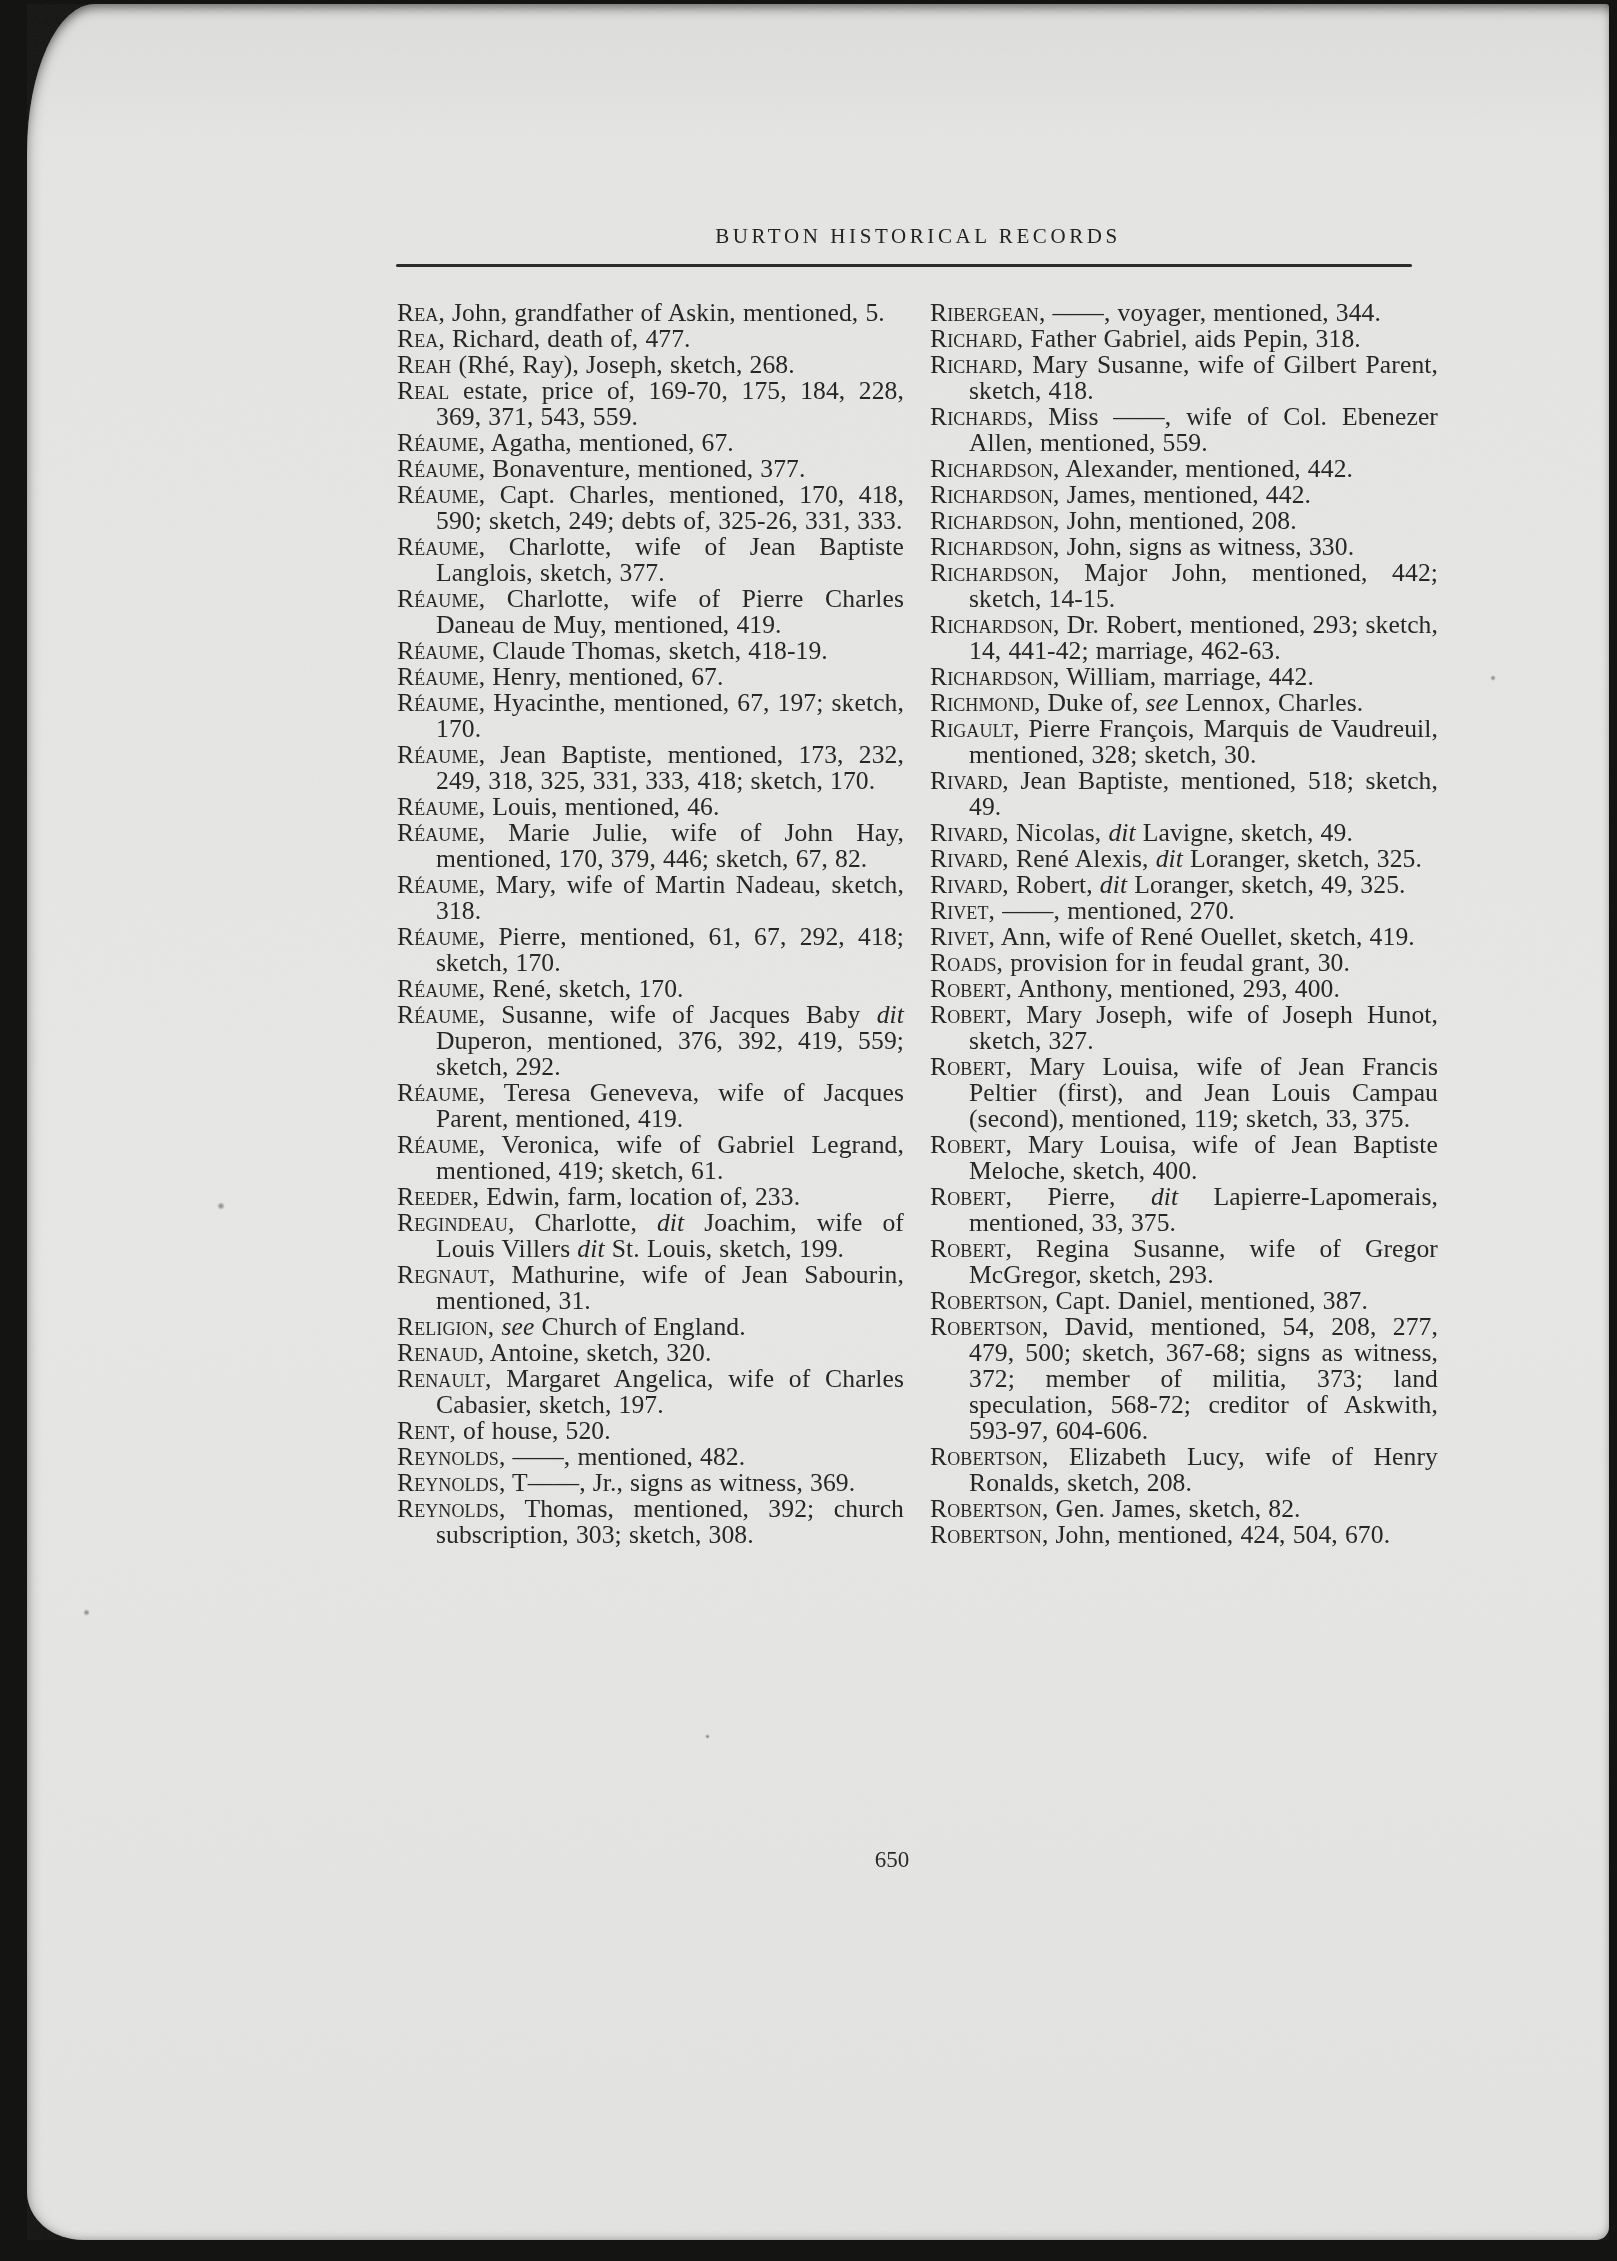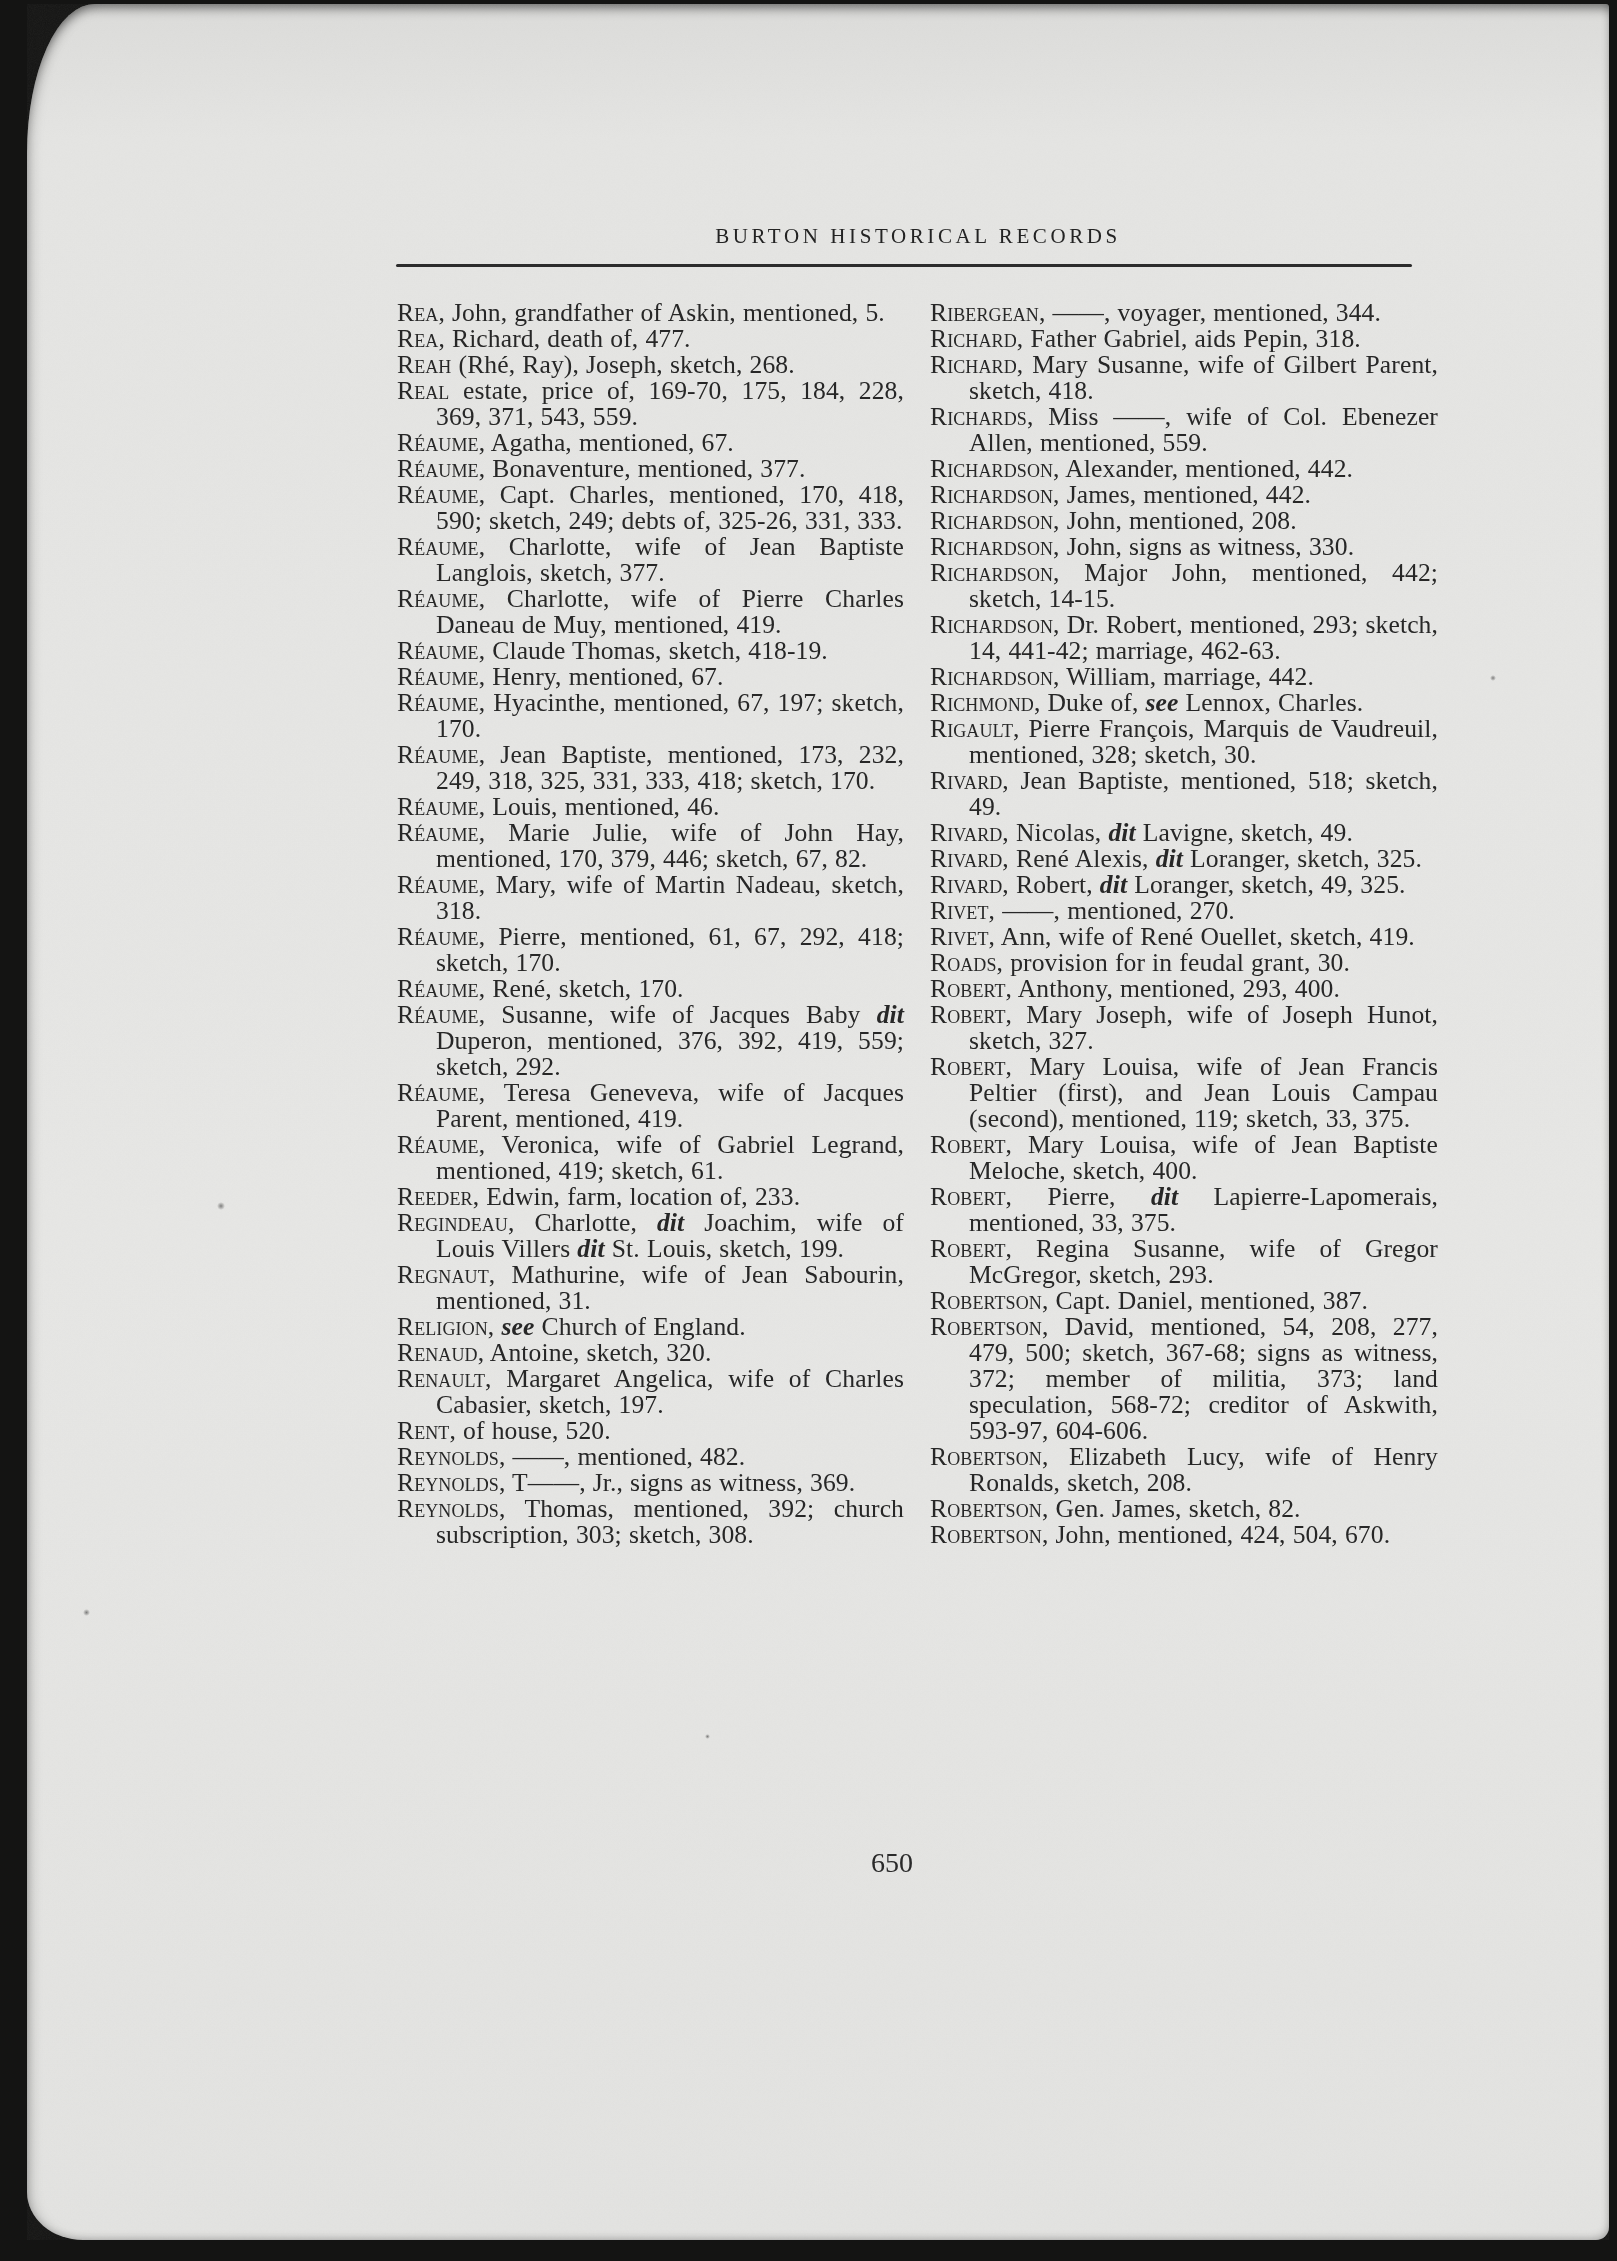--- a/index.html
+++ b/index.html
@@ -57,25 +57,25 @@
   .entry {
     font-size: 25.6px;
     line-height: 26px;
     text-align: justify;
     padding-left: 39px;
     text-indent: -39px;
     letter-spacing: 0.1px;
     word-spacing: 0.6px;
   }
   .entry .head { font-variant: small-caps; }
-  .entry i { font-style: italic; font-weight: bold; }
+  .entry i { font-style: italic; }
   #page-number {
     position: absolute; top: 1843px; left: -26px; width: 100%;
     text-align: center;
-    font-size: 28px;
+    font-size: 23px;
     color: #2a2a2a;
   }
   .speck {
     position: absolute;
     border-radius: 50%;
     background: radial-gradient(circle, rgba(40,40,40,0.55) 0%, rgba(40,40,40,0) 70%);
     pointer-events: none;
   }
 </style>
 </head>

